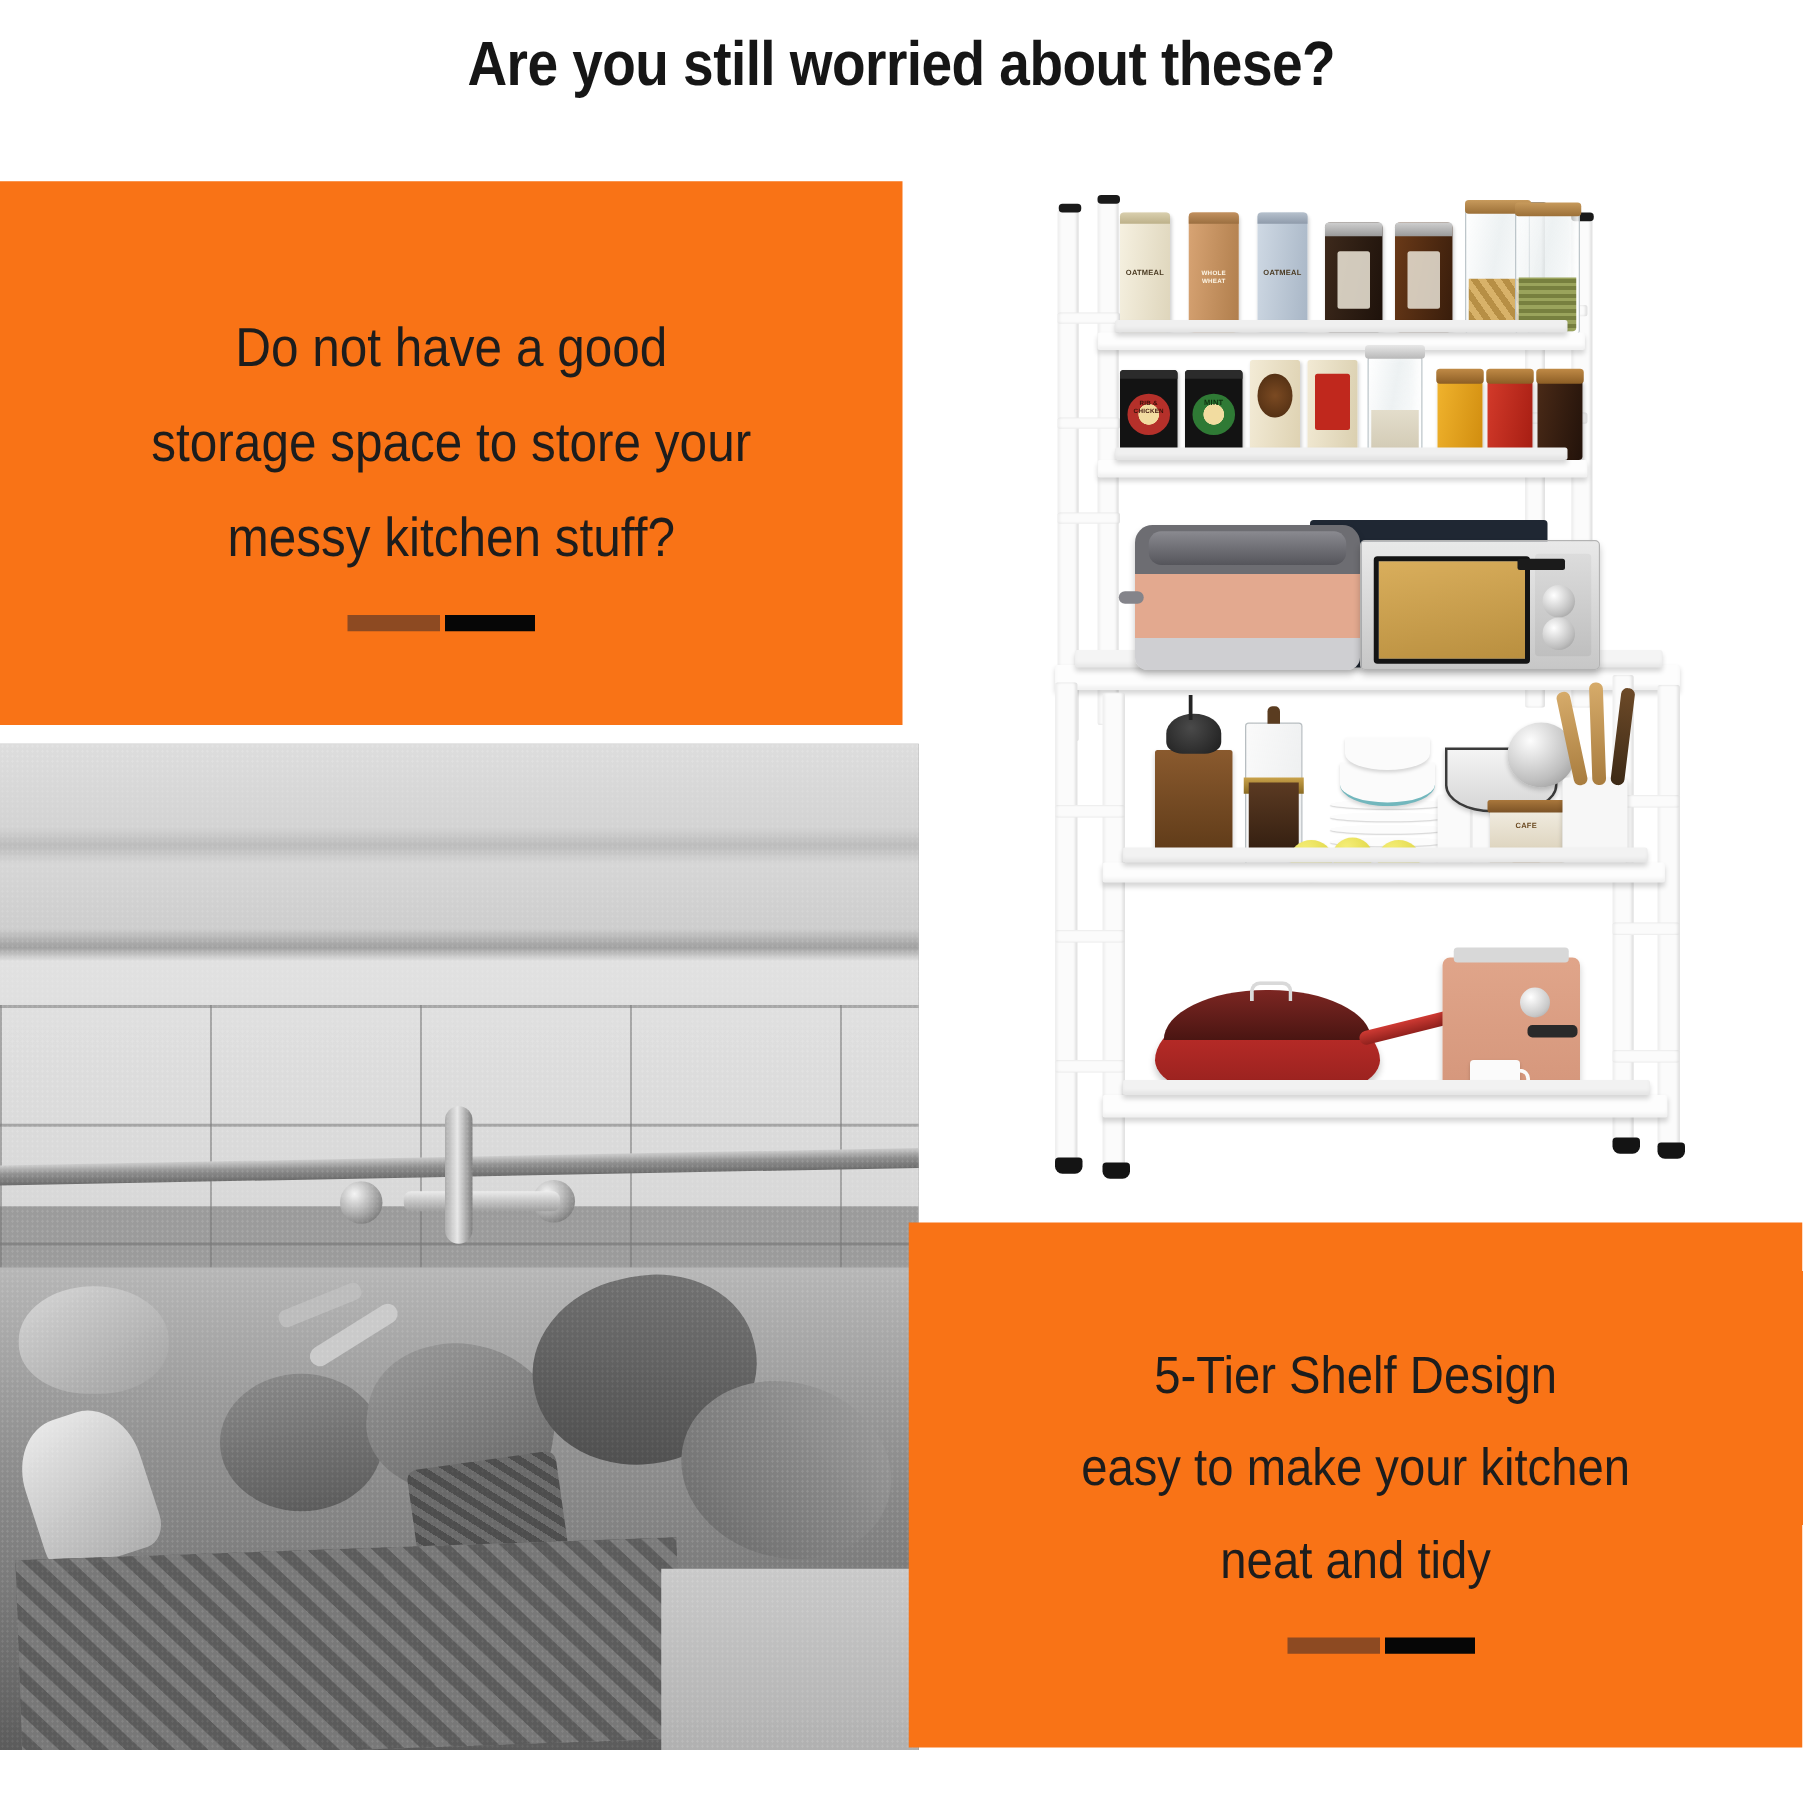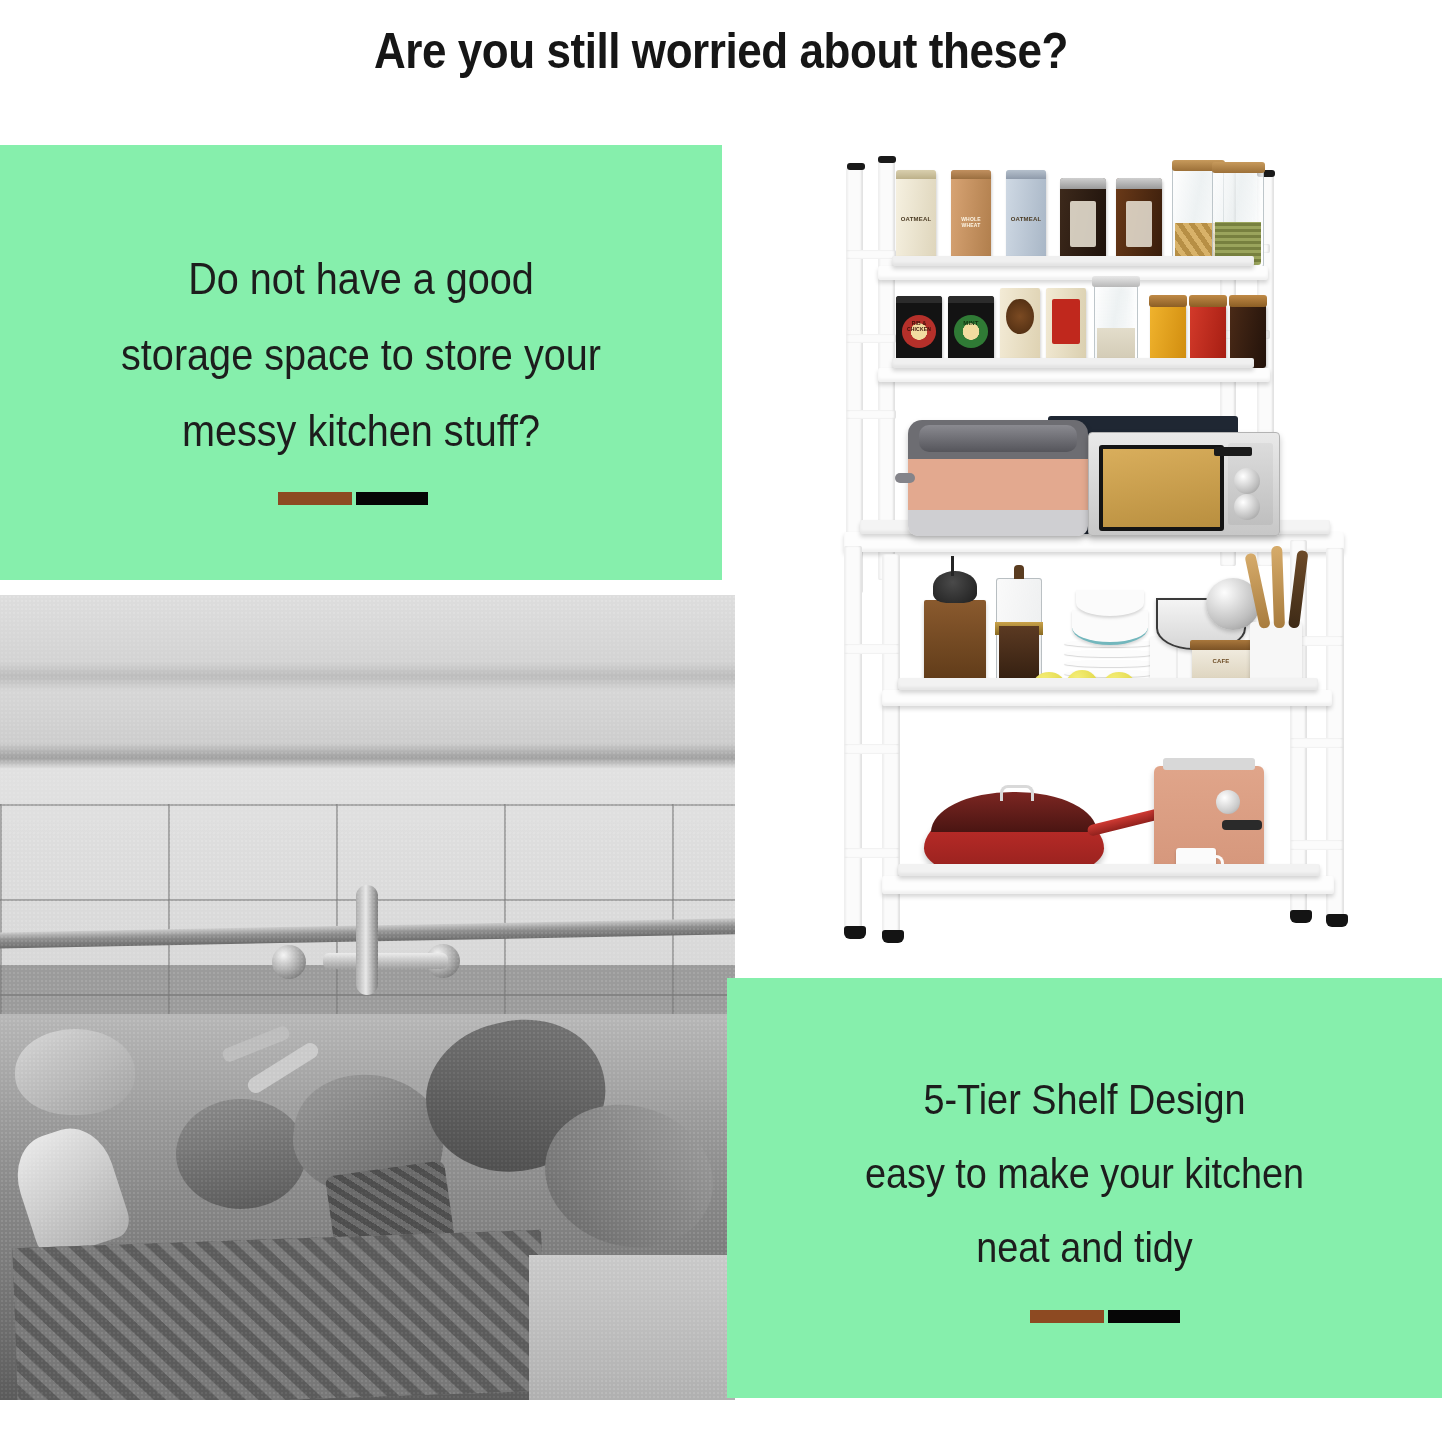--- a/index.html
+++ b/index.html
@@ -16,21 +16,21 @@
     font-family:"Liberation Sans","DejaVu Sans",sans-serif;
     font-weight:bold;
     font-size:50px;
     letter-spacing:-0.5px;
     color:#161616;
     transform:scaleX(.88);
     white-space:nowrap;
   }
 
   
-  .copy-panel{position:absolute;background:#86efac;}
+  .copy-panel{position:absolute;background:#f97316;}
   .copy-text{
     position:absolute;left:0;width:100%;
     text-align:center;color:#1d1d1d;
     font-family:"Liberation Sans","DejaVu Sans",sans-serif;
     font-weight:400;
     transform:scaleX(.9);
   }
   .copy-line{display:block;white-space:nowrap;}
 
   

